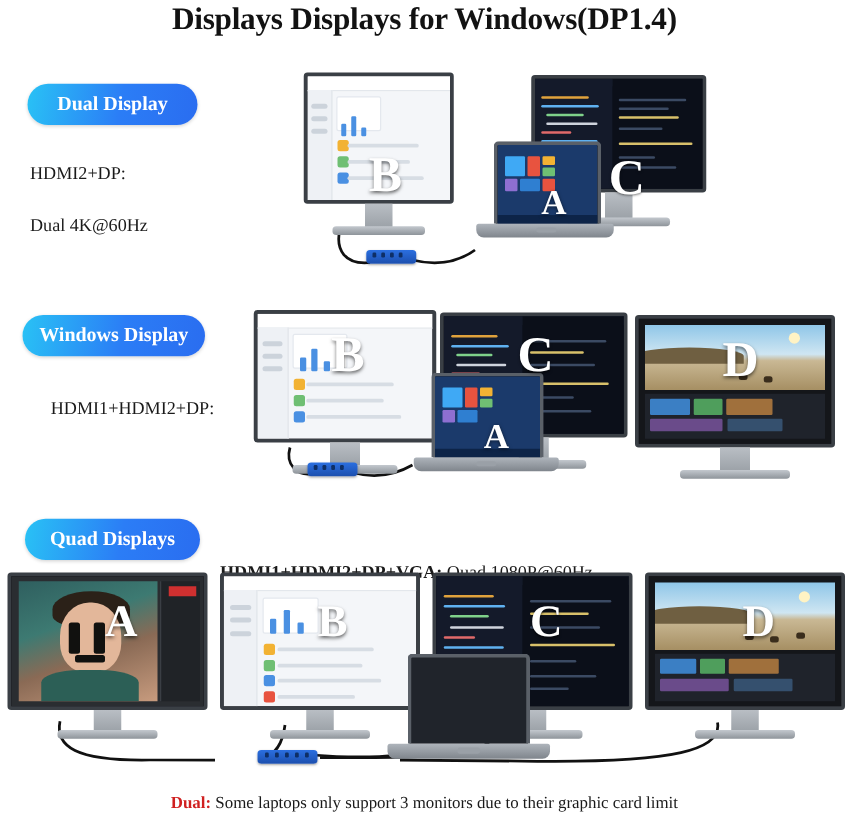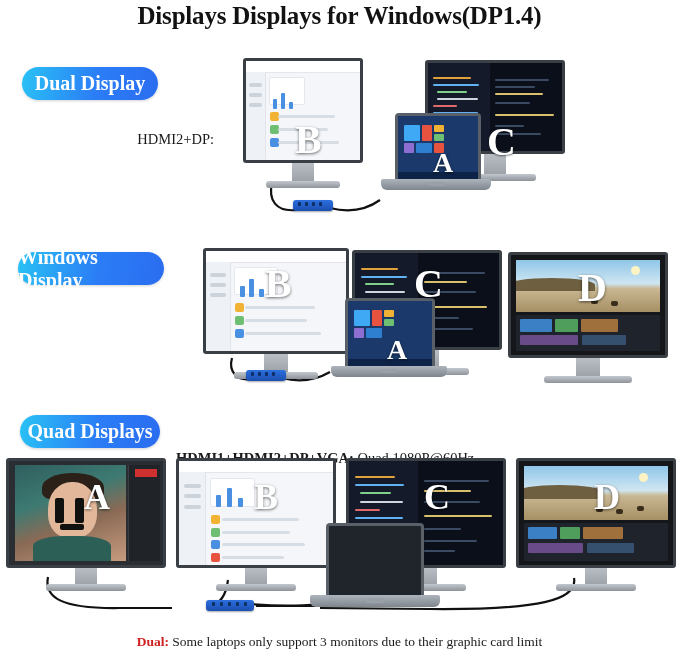--- a/index.html
+++ b/index.html
@@ -18,39 +18,39 @@
     letter-spacing:-0.2px;
     color:#121212;
     font-family:"Liberation Serif", serif;
   }
   
   .pill{
     position:absolute;
     border-radius:18px;
     background:linear-gradient(100deg,#29c2f5 0%,#2b7df6 55%,#2a6df0 100%);
     color:#fff;
-    font-size:20px;font-weight:bold;
+    font-size:16px;font-weight:bold;
     display:flex;align-items:center;justify-content:center;
     box-shadow:0 1px 3px rgba(0,0,0,.18);
     font-family:"Liberation Serif", serif;
   }
   .pill.dual{left:22px;top:67px;width:136px;height:33px;}
   .pill.triple{left:18px;top:252px;width:146px;height:33px;}
   .pill.quad{left:20px;top:415px;width:140px;height:33px;}
 
   .spec{
     position:absolute;
     font-size:14.5px;
     color:#1a1a1a;
     font-family:"Liberation Serif", serif;
     white-space:pre-line;
     line-height:1.45;
   }
   .spec b{font-weight:bold;}
-  .spec.dual{left:24px;top:108px;width:190px;text-align:right;}
+  .spec.dual{left:24px;top:108px;width:190px;text-align:left;}
   .spec.triple{left:6px;top:296px;width:200px;text-align:center;}
   .spec.quad{left:176px;top:427px;width:470px;text-align:left;font-size:14.5px;}
 
   .note{
     position:absolute;left:0;top:634px;width:679px;text-align:center;
     font-size:13.5px;color:#1a1a1a;
     font-family:"Liberation Serif", serif;
   }
   .note .red{color:#d02020;font-weight:bold;}
 
@@ -146,20 +146,21 @@
   svg.wires{position:absolute;left:0;top:0;width:679px;height:659px;pointer-events:none;}
 </style>
 </head>
 <body>
 
 <div class="title">Displays Displays for Windows(DP1.4)</div>
 
 <div class="pill dual">Dual Display</div>
 <div class="spec dual">
   <div>HDMI2+DP:</div>
+  <div>Dual 4K@60Hz</div>
 </div>
 
 <svg class="wires">
 
   <path d="M272,183 C268,200 276,212 296,210" stroke="#111" stroke-width="2.2" fill="none"></path>
 
   <path d="M330,208 C350,213 366,210 380,200" stroke="#111" stroke-width="2.2" fill="none"></path>
 
   <path d="M232,358 C228,372 238,381 250,379" stroke="#111" stroke-width="2.2" fill="none"></path>
 
@@ -249,20 +250,21 @@
 
 <div class="hub" style="left:293px;top:200px;width:40px;height:11px;">
   <div class="k" style="left:5px"></div>
   <div class="k" style="left:12px"></div>
   <div class="k" style="left:19px"></div>
   <div class="k" style="left:26px"></div>
 </div>
 
 <div class="pill triple">Windows Display</div>
 <div class="spec triple">
+  <div>HDMI1+HDMI2+DP:</div>
 </div>
 
 <div class="mon" style="left:203px;top:248px;width:146px;height:130px;">
   <div class="screen" style="height:106px;">
     <div class="scr-office">
       <div class="topbar"></div>
       <div class="tdot" style="left:5%"></div>
       <div class="side"></div>
       <div class="srow" style="left:3%;width:11%;top:22%"></div>
       <div class="srow" style="left:3%;width:11%;top:32%"></div>

